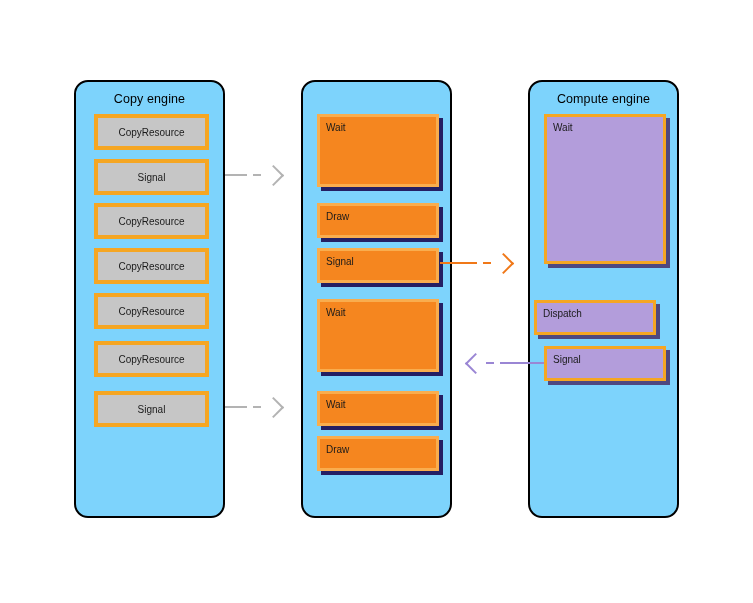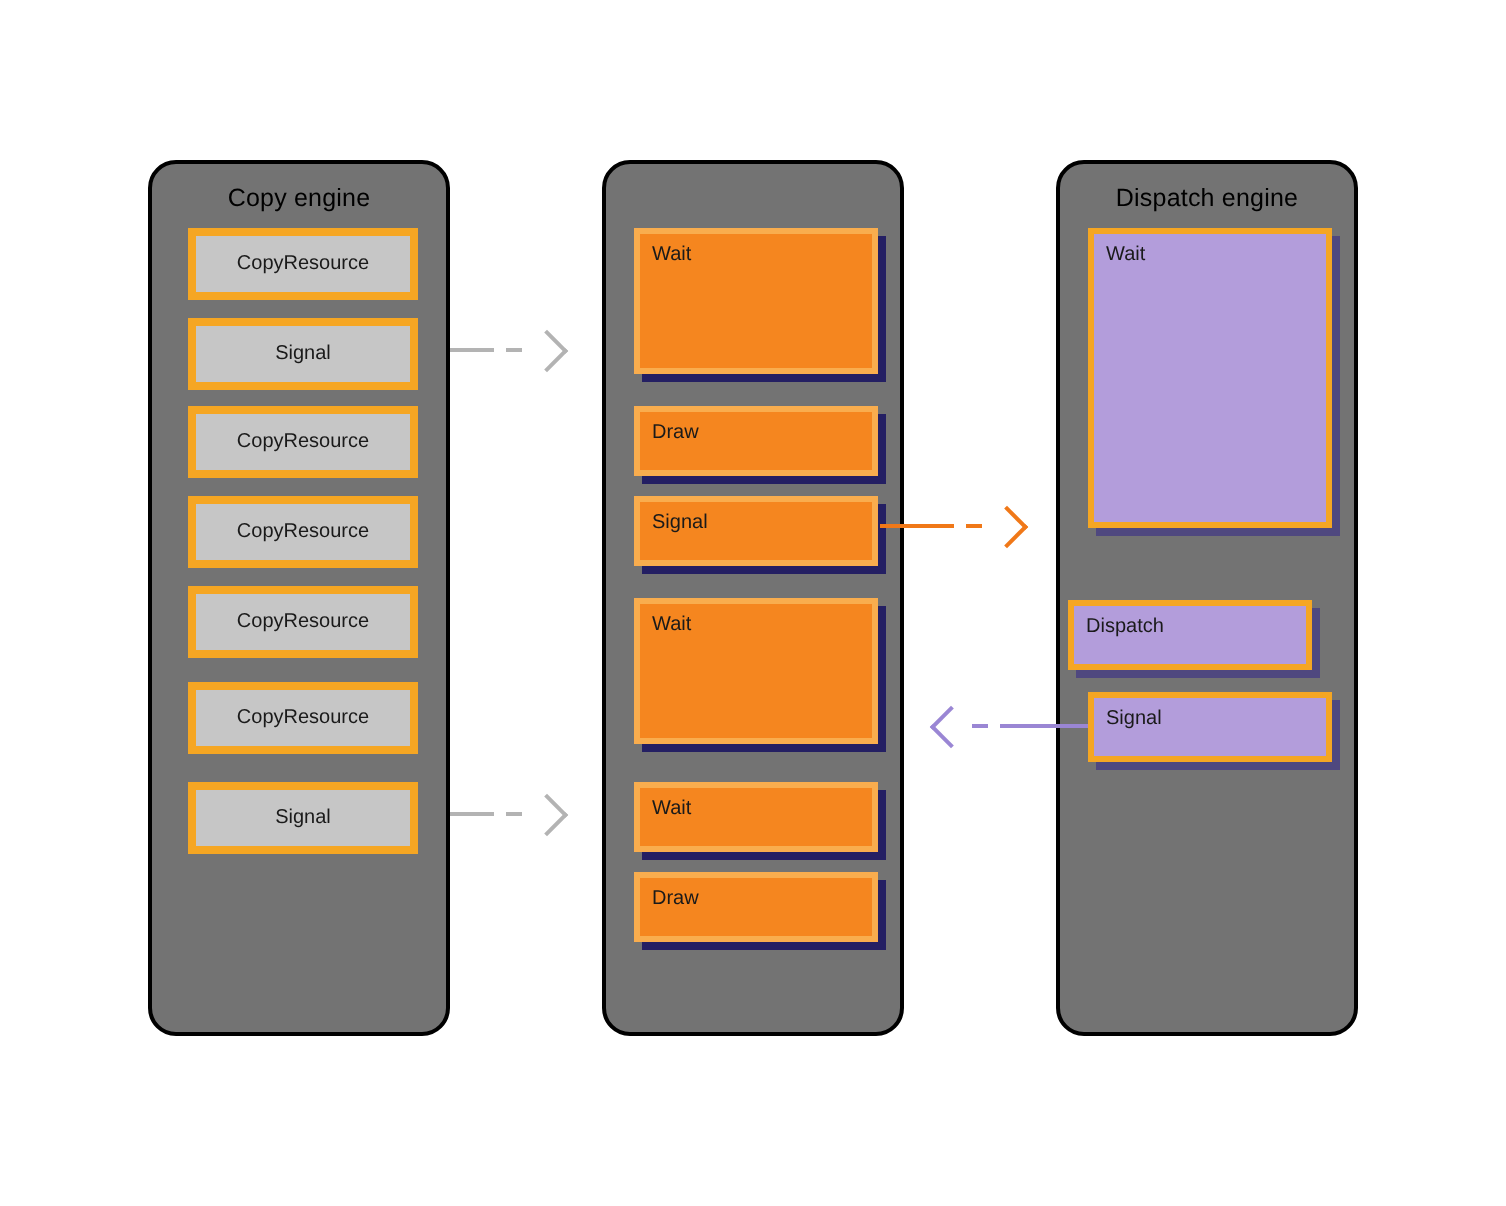--- a/index.html
+++ b/index.html
@@ -19,21 +19,21 @@
     position: absolute;
     left: 0; top: 0;
     width: 753px;
     height: 603px;
   }
 
   
   .engine-column {
     position: absolute;
     box-sizing: border-box;
-    background: #737373;
+    background: #7dd3fc;
     border: 2px solid #000000;
     border-radius: 14px;
   }
   .engine-title {
     position: absolute;
     left: 0;
     right: 0;
     top: 10px;
     text-align: center;
     font-size: 12.5px;
@@ -169,21 +169,21 @@
         <span class="op-label">Wait</span>
       </div>
       <div class="op-box op-3d" style="left: 14px; top: 309px; width: 122px; height: 35px;">
         <span class="op-label">Wait</span>
       </div>
       <div class="op-box op-3d" style="left: 14px; top: 354px; width: 122px; height: 35px;">
         <span class="op-label">Draw</span>
       </div>
     </div>
     <div class="engine-column" style="left: 528px; top: 80px; width: 151px; height: 438px;">
-      <div class="engine-title">Dispatch engine</div>
+      <div class="engine-title">Compute engine</div>
       <div class="op-box op-compute" style="left: 14px; top: 32px; width: 122px; height: 150px;">
         <span class="op-label">Wait</span>
       </div>
       <div class="op-box op-compute" style="left: 4px; top: 218px; width: 122px; height: 35px;">
         <span class="op-label">Dispatch</span>
       </div>
       <div class="op-box op-compute" style="left: 14px; top: 264px; width: 122px; height: 35px;">
         <span class="op-label">Signal</span>
       </div>
     </div>

